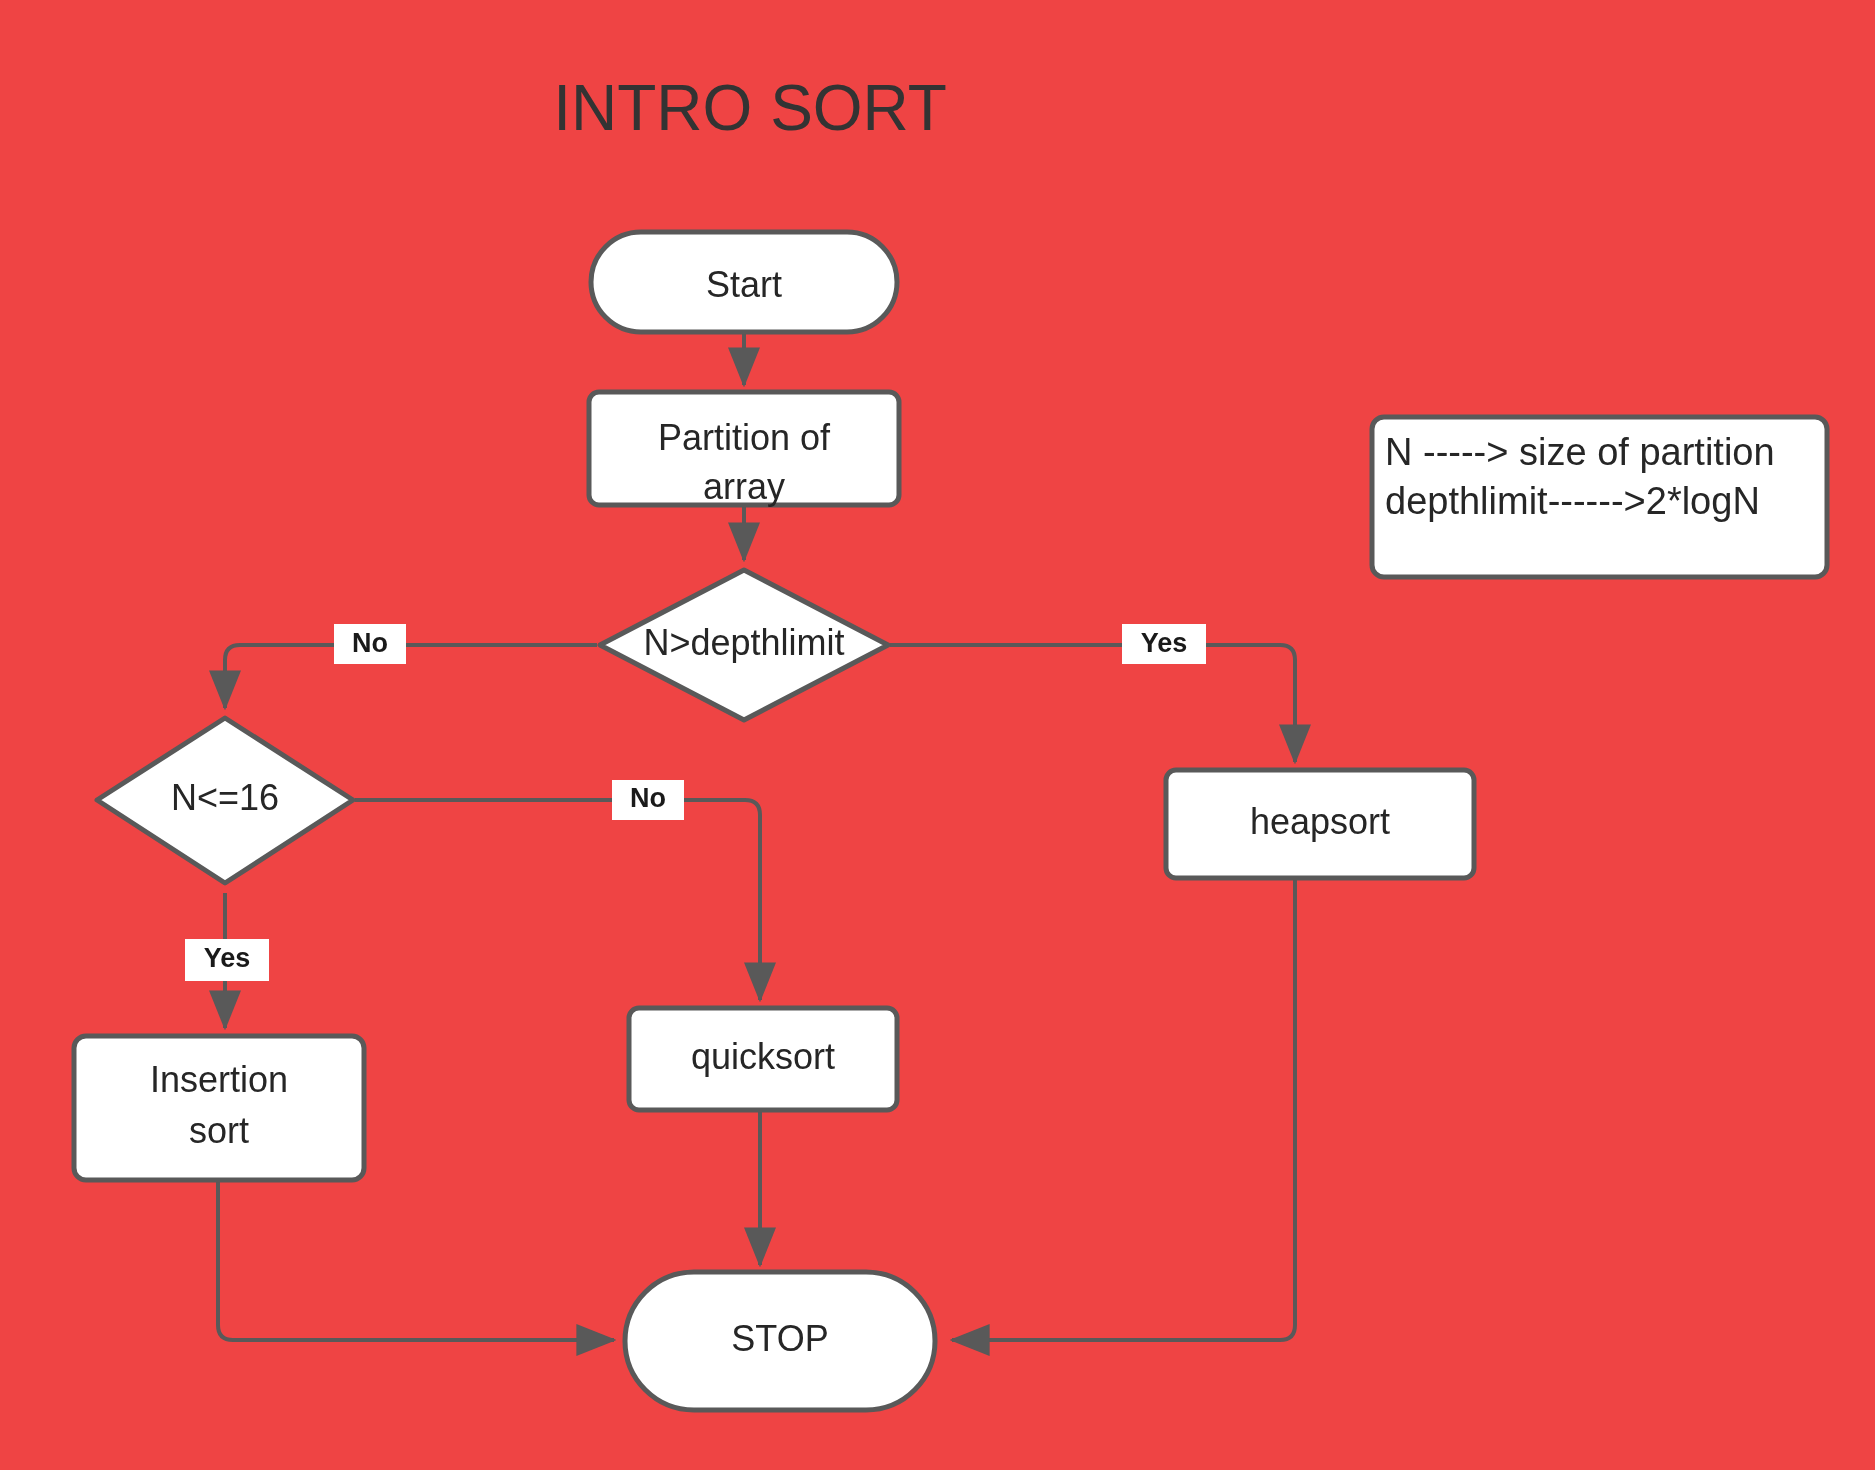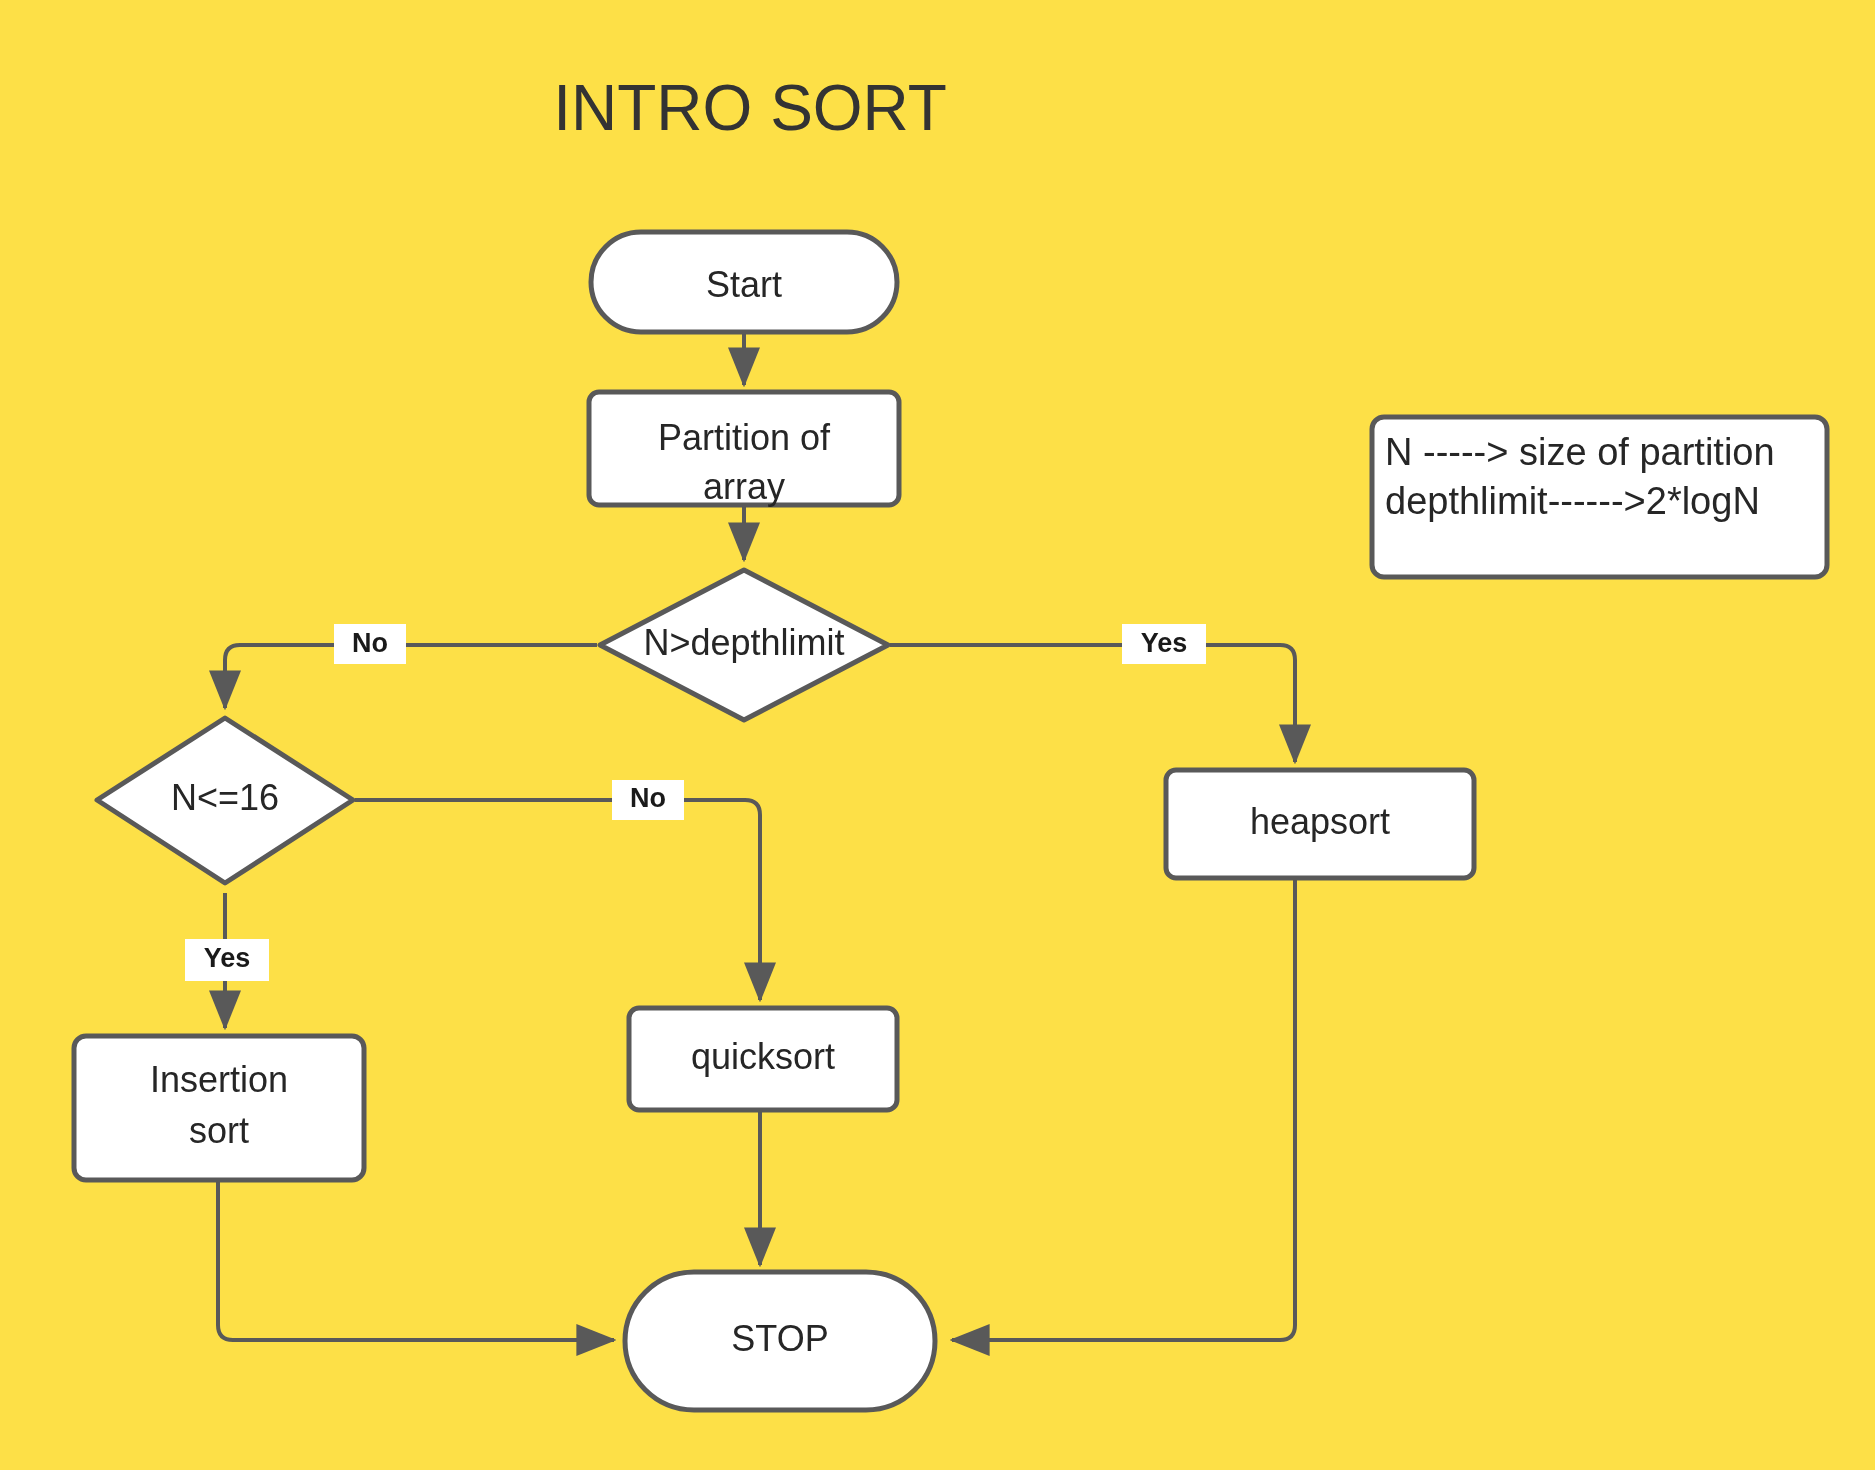--- a/index.html
+++ b/index.html
@@ -10,21 +10,21 @@
   body {
     width: 1875px;
     height: 1470px;
     font-family: "Liberation Sans", sans-serif;
     overflow: hidden;
   }
   #canvas {
     position: relative;
     width: 1875px;
     height: 1470px;
-    background: #fde047;
+    background: #ef4444;
   }
   svg.diagram {
     position: absolute;
     left: 0;
     top: 0;
     width: 1875px;
     height: 1470px;
   }
   .node-shape {
     fill: #ffffff;

